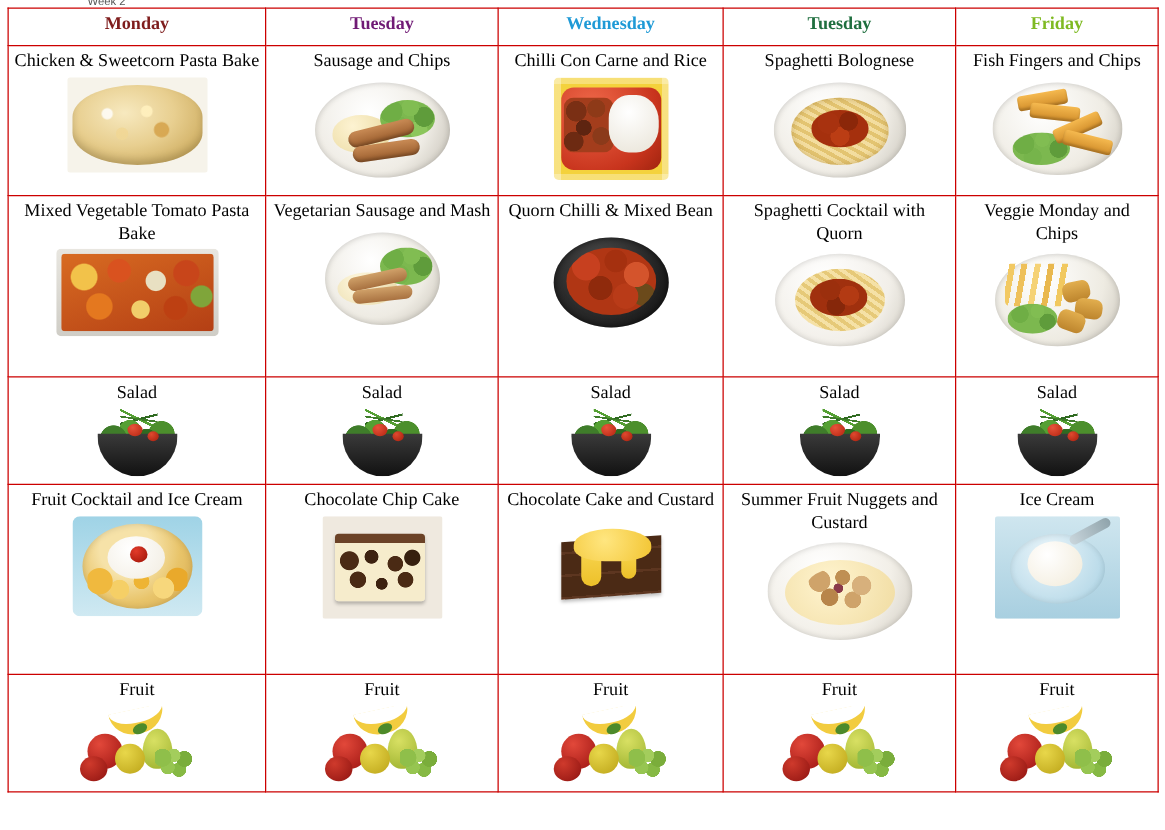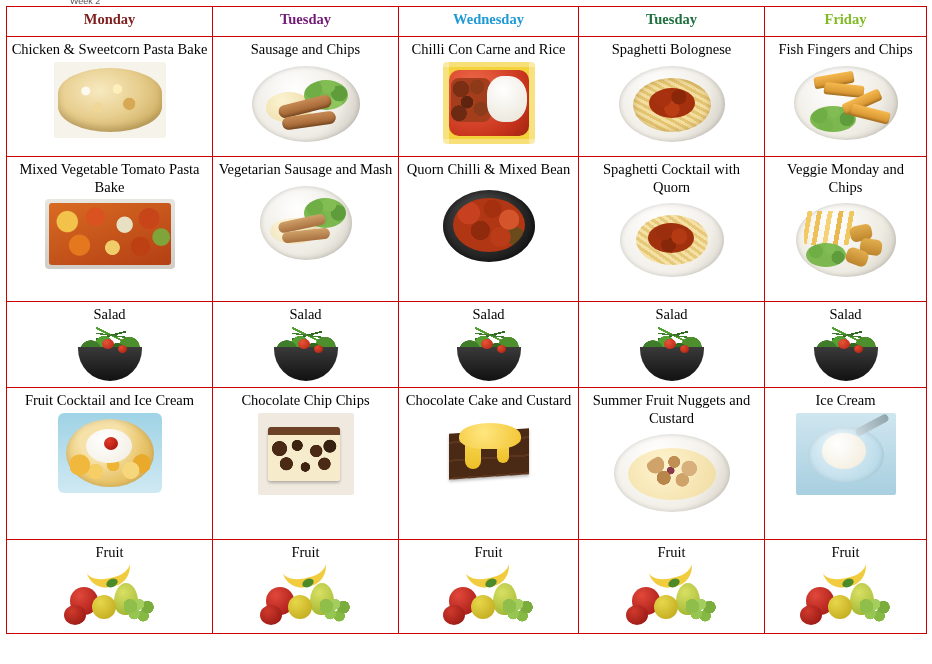--- a/index.html
+++ b/index.html
@@ -726,21 +726,21 @@
             <div class="food fruit-cocktail">
               <div class="glass"></div>
                 <div class="bowl"></div>
                 <div class="bits"></div>
               <div class="cream"></div>
                 <div class="cherry"></div>
             </div>
           </div>
         </td>
         <td>
-          <span class="cell-text">Chocolate Chip Chips</span>
+          <span class="cell-text">Chocolate Chip Cake</span>
           <div class="img-wrap">
             <div class="food choc-chip">
               <div class="bg"></div>
                 <div class="slice"></div>
                 <div class="chips"></div>
             </div>
           </div>
         </td>
         <td>
           <span class="cell-text">Chocolate Cake and Custard</span>

